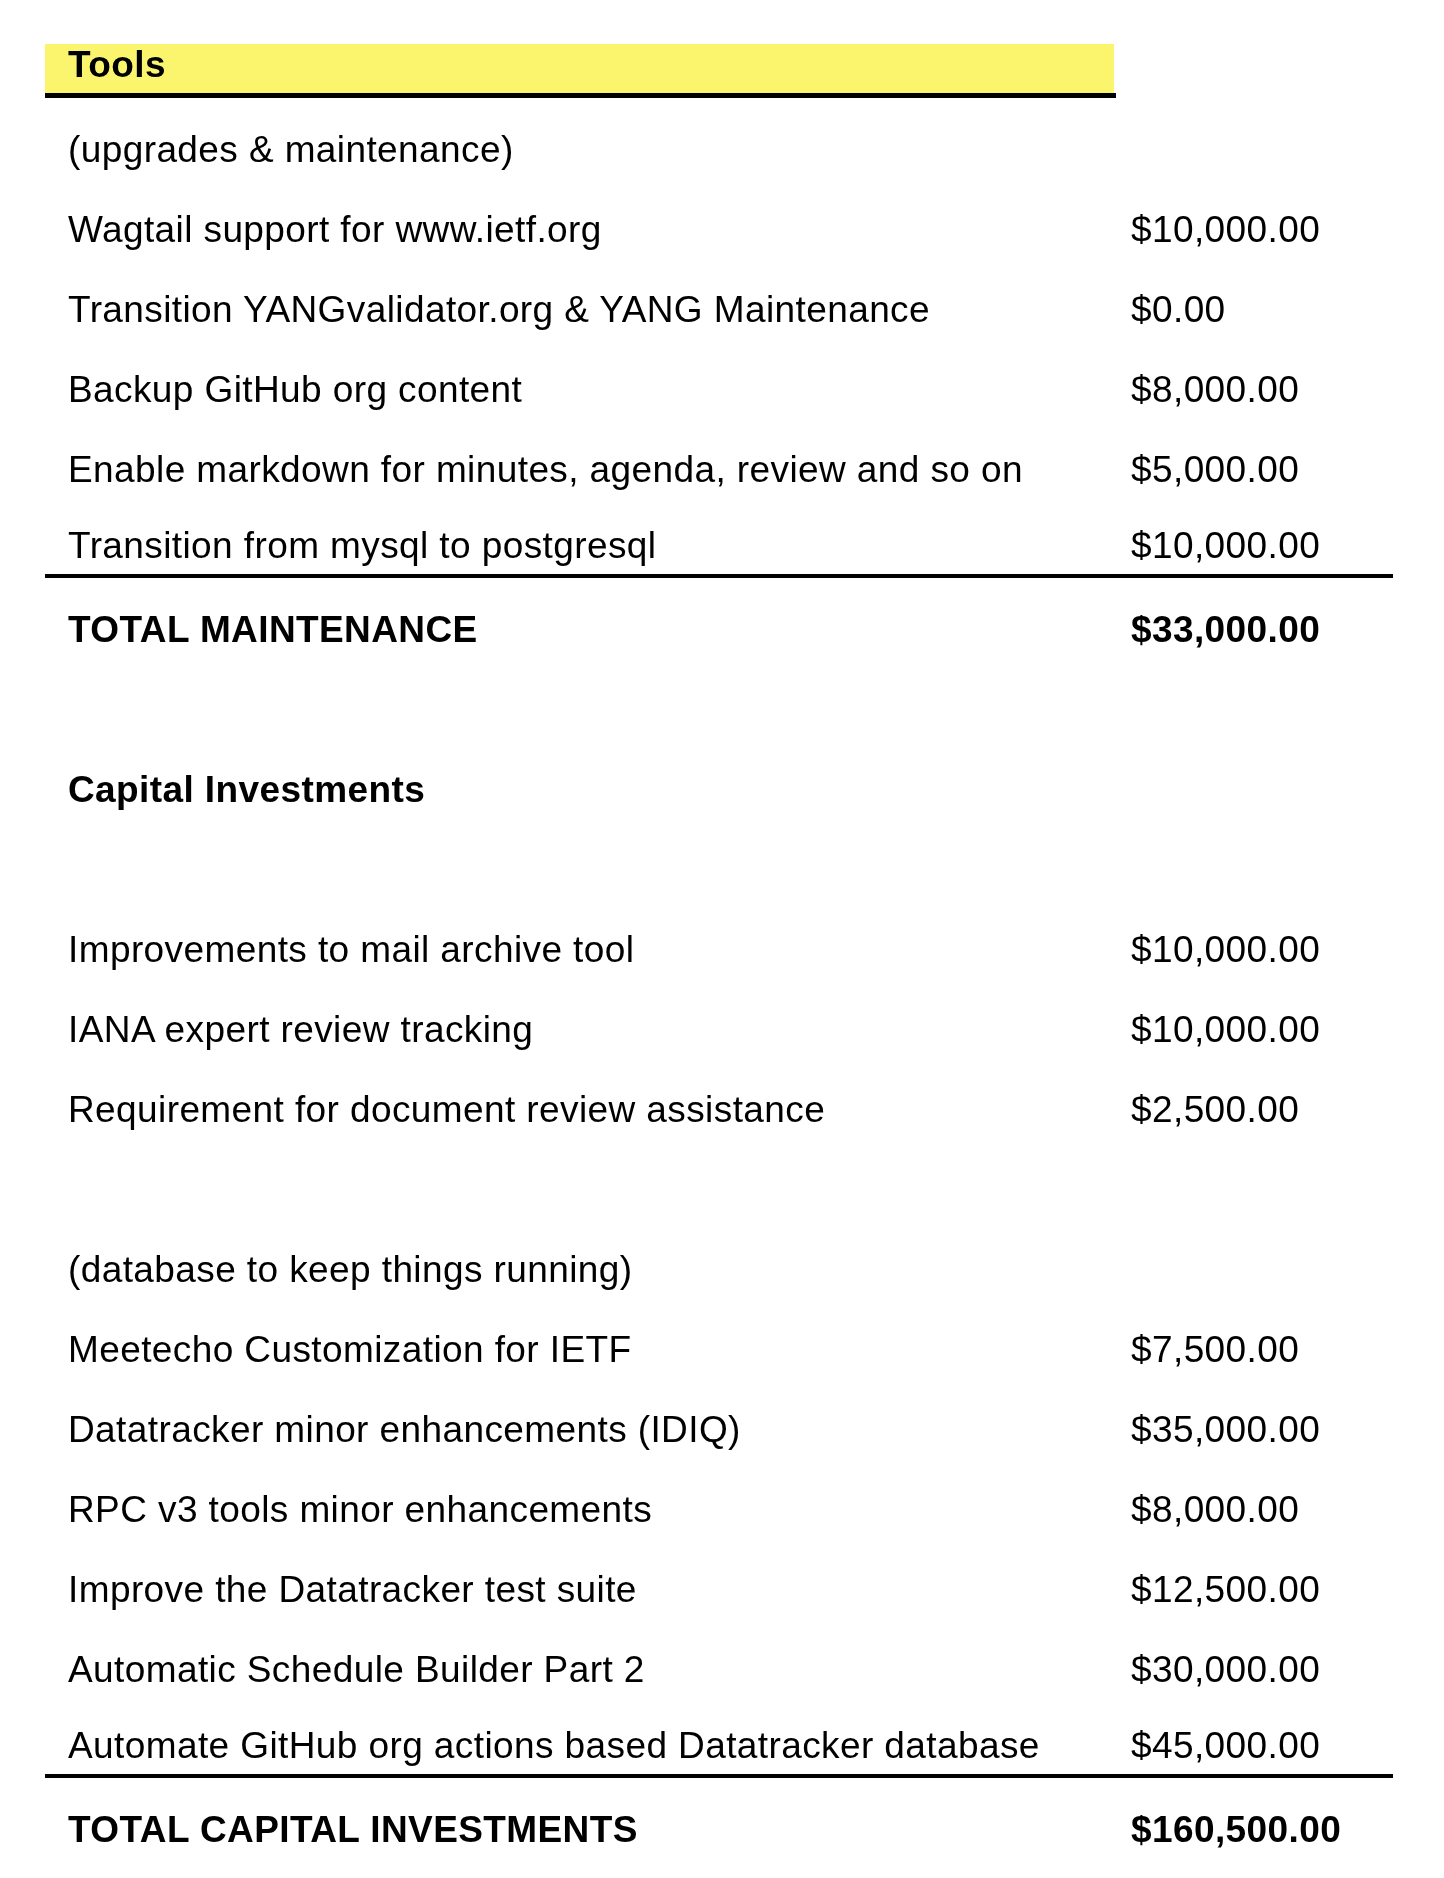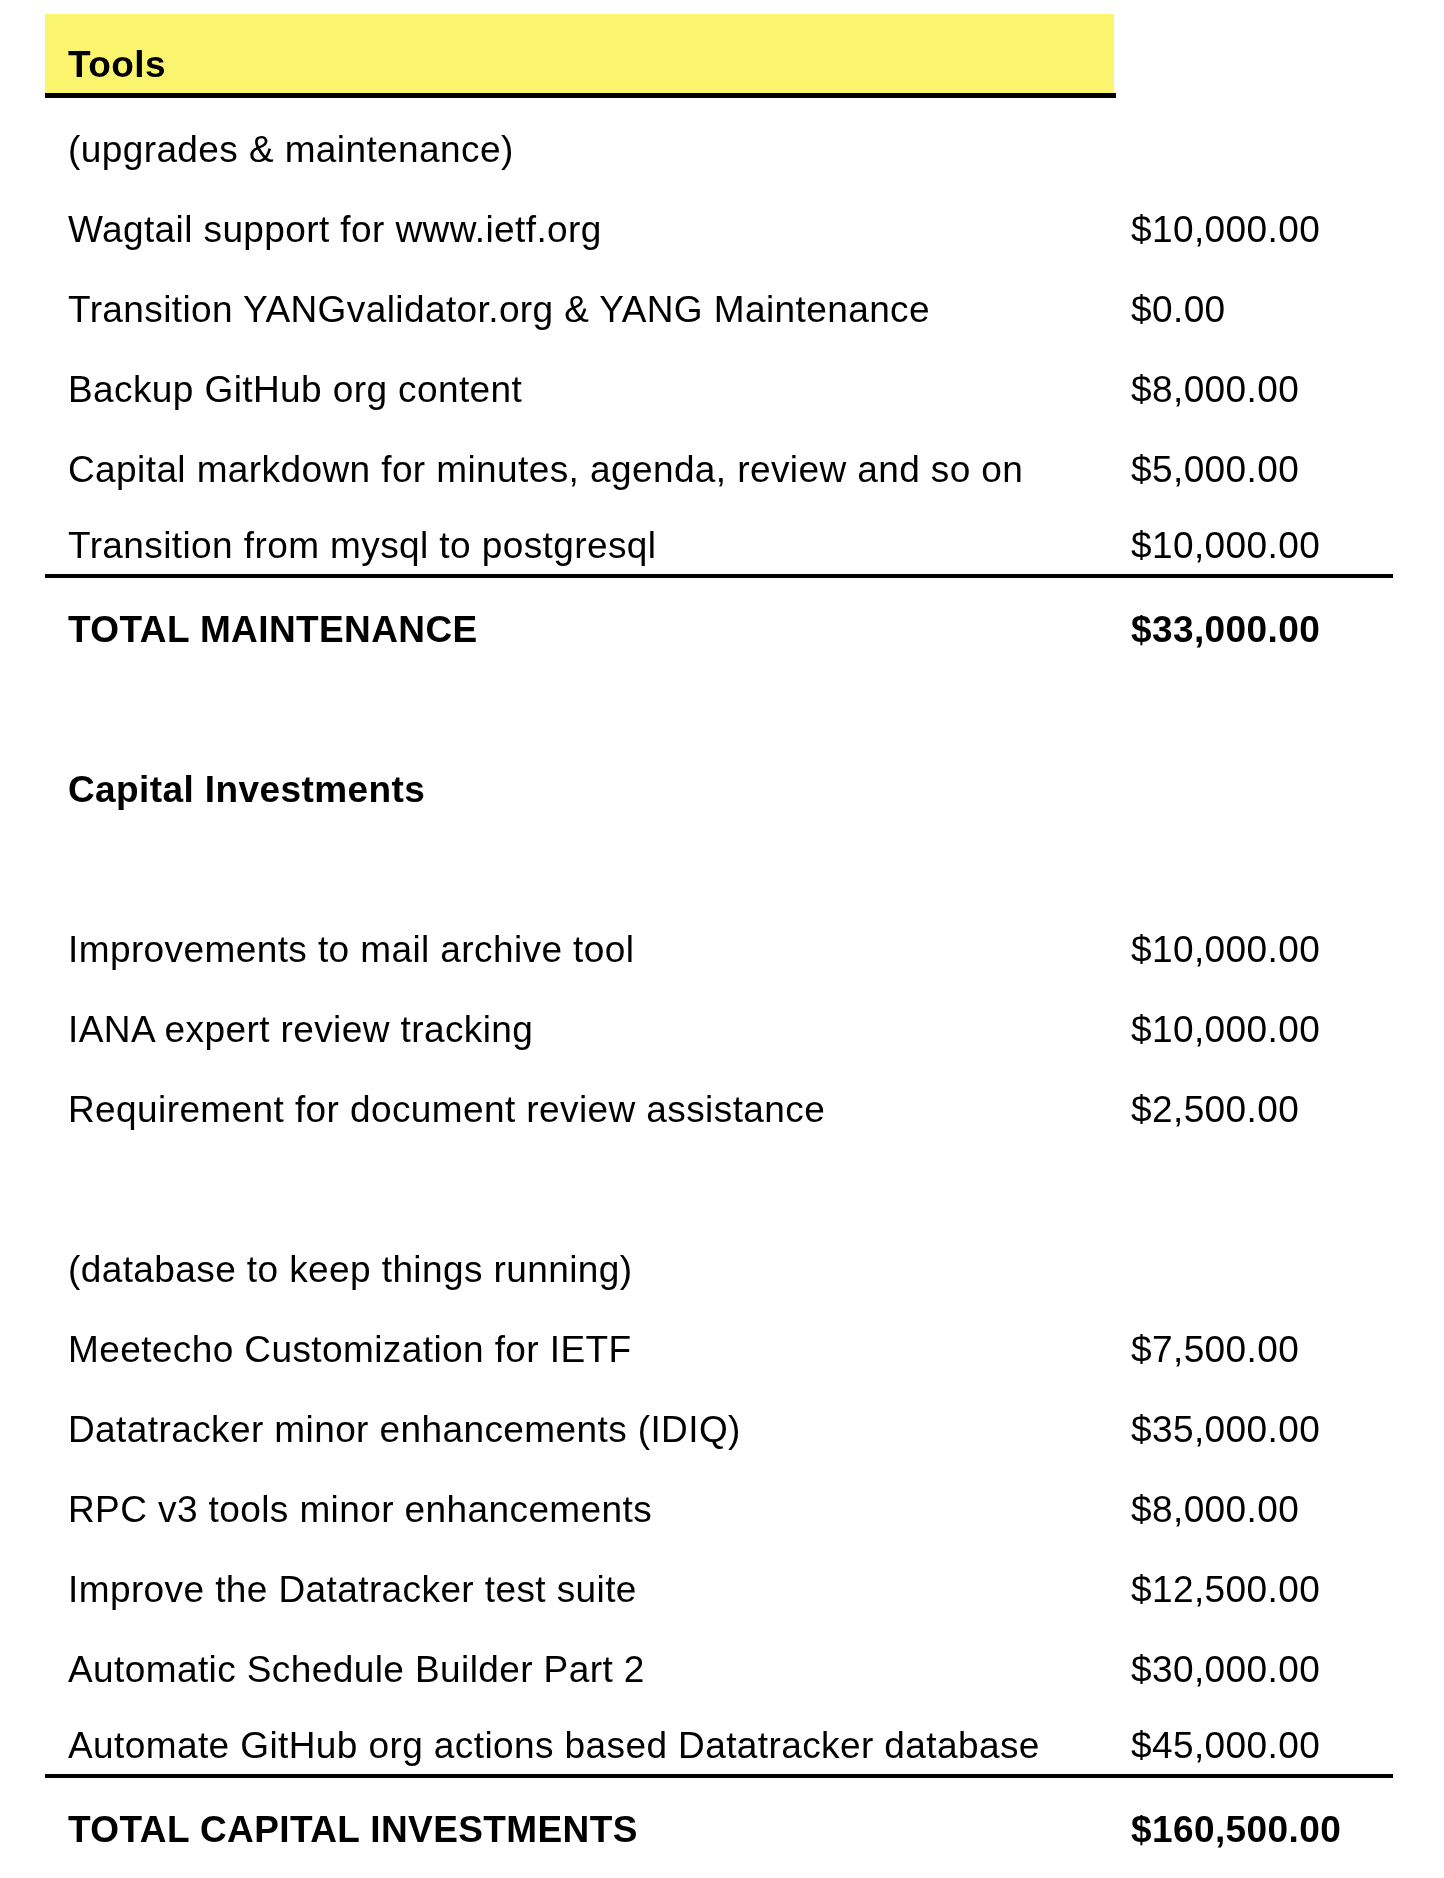--- a/index.html
+++ b/index.html
@@ -18,20 +18,21 @@
     color: #000000;
     overflow: hidden;
   }
   .header-row {
     margin: 14px 10px 0 45px;
     width: 1071px;
     height: 84px;
     box-sizing: border-box;
     border-bottom: 5px solid #000000;
     display: flex;
+    align-items: flex-end;
   }
   .hcell {
     display: flex;
     align-items: flex-end;
     box-sizing: border-box;
   }
   .hcell.left {
     width: 1084px;
     padding: 0 0 7px 23px;
     font-weight: 700;
@@ -103,21 +104,21 @@
     <div class="cell label">Transition YANGvalidator.org &amp; YANG Maintenance</div>
     <div class="cell amount">$0.00</div>
   </div>
 
   <div class="row">
     <div class="cell label">Backup GitHub org content</div>
     <div class="cell amount">$8,000.00</div>
   </div>
 
   <div class="row">
-    <div class="cell label">Capital markdown for minutes, agenda, review and so on</div>
+    <div class="cell label">Enable markdown for minutes, agenda, review and so on</div>
     <div class="cell amount">$5,000.00</div>
   </div>
 
   <div class="row rule">
     <div class="cell label">Transition from mysql to postgresql</div>
     <div class="cell amount">$10,000.00</div>
   </div>
 
   <div class="row bold">
     <div class="cell label">TOTAL MAINTENANCE</div>

